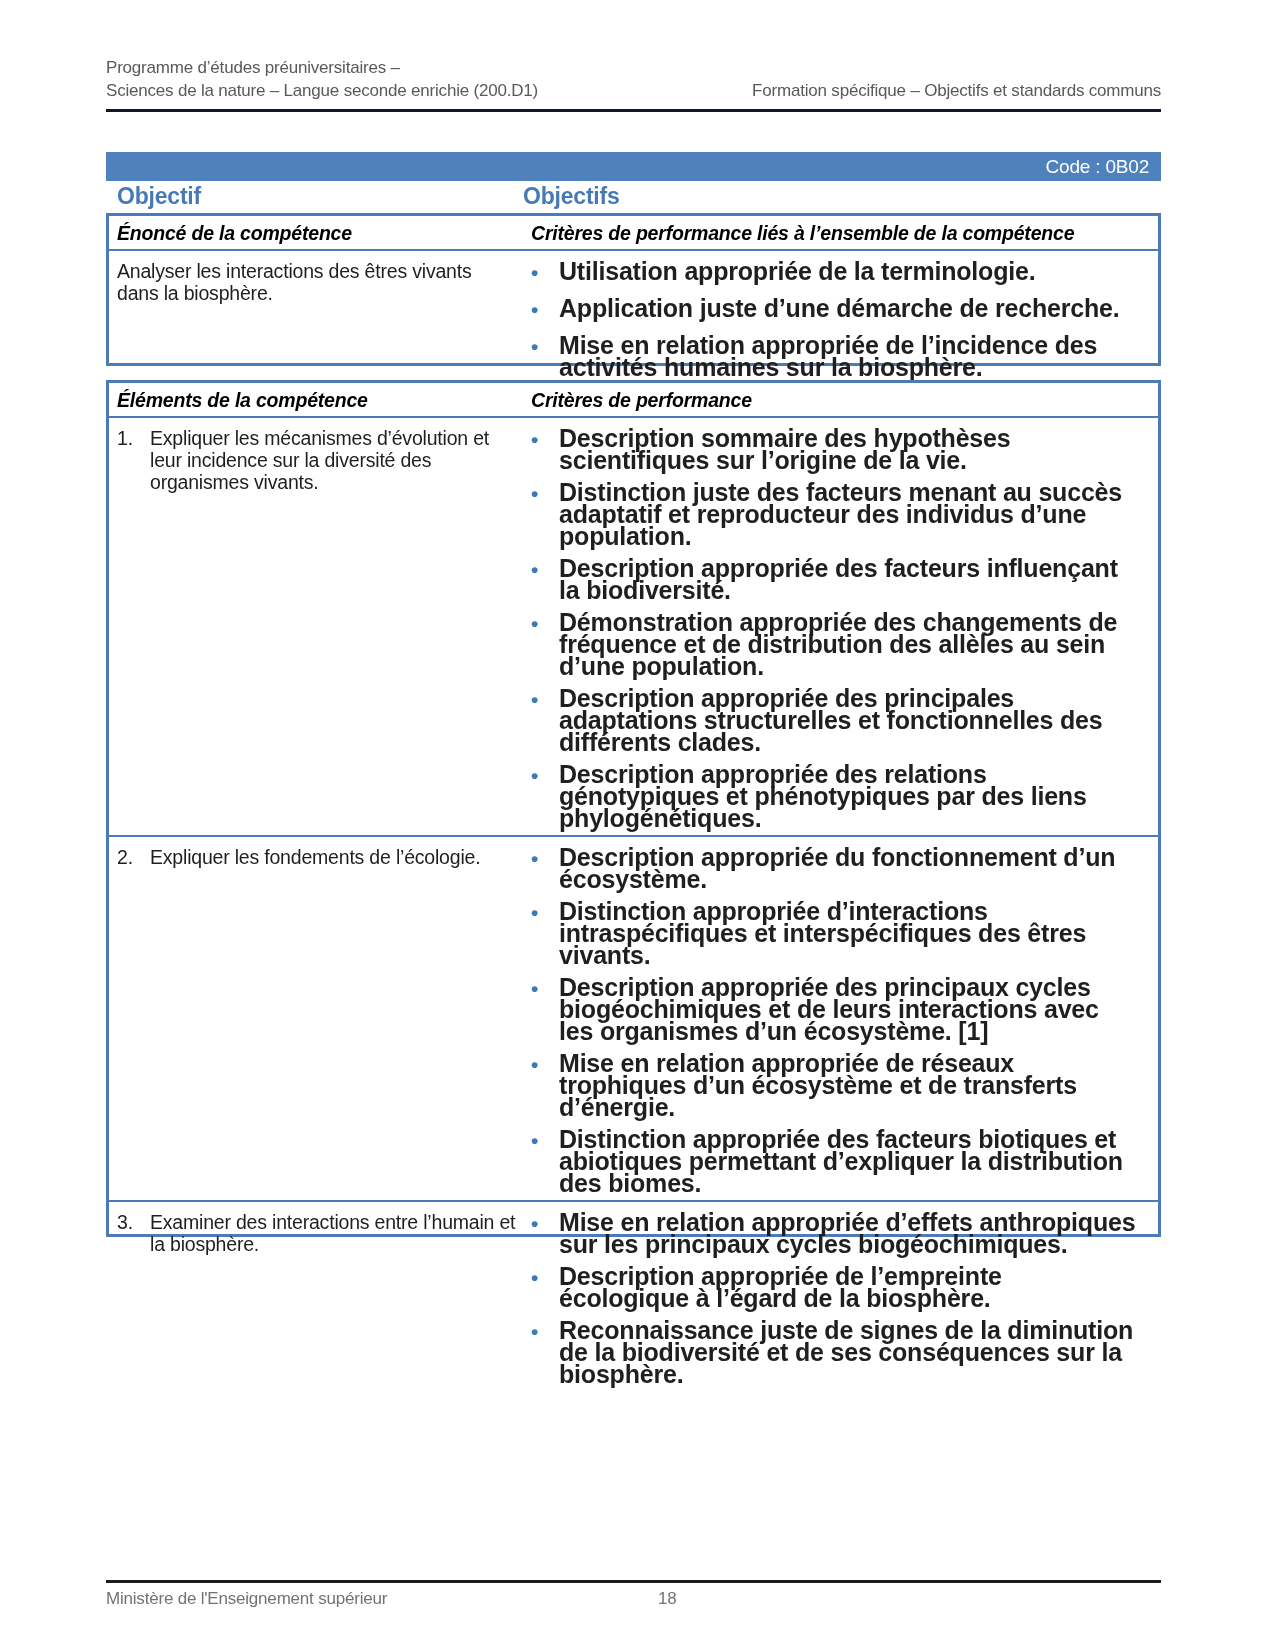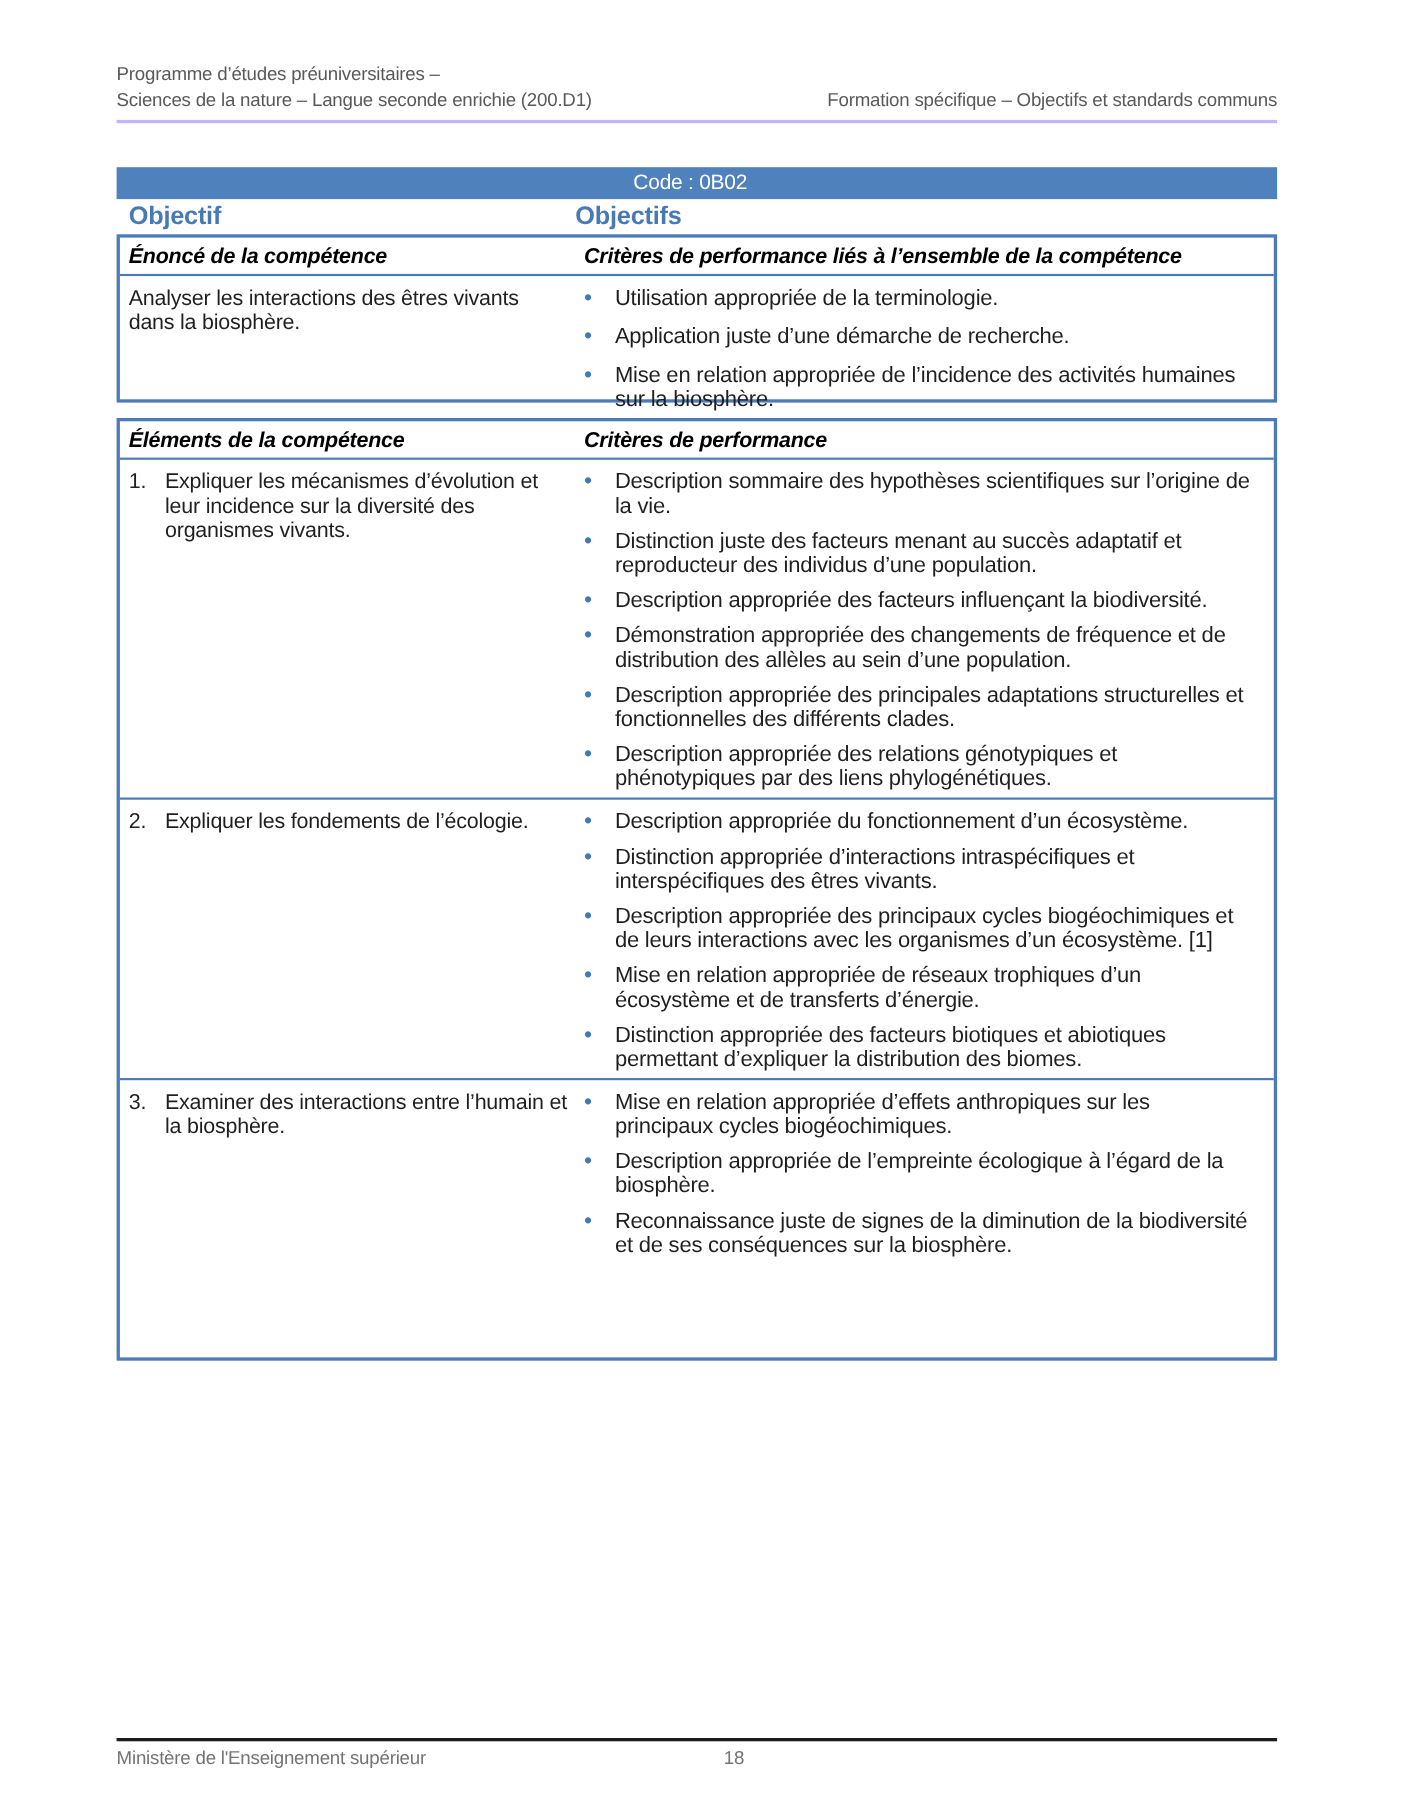--- a/index.html
+++ b/index.html
@@ -5,30 +5,30 @@
   html,body{margin:0;padding:0;background:#ffffff;}
   .page{
     position:relative;width:1275px;height:1650px;background:#ffffff;
     font-family:"Liberation Sans",sans-serif;color:#1f1f1f;
     letter-spacing:-0.2px;overflow:hidden;
   }
   
   .page-header{
     position:absolute;top:56px;left:106px;width:1055px;
     display:flex;justify-content:space-between;align-items:flex-end;
-    border-bottom:3px solid #c4b5fd;padding-bottom:7px;
+    border-bottom:3px solid #0f172a;padding-bottom:7px;
     font-size:17px;line-height:23px;color:#595959;
   }
   .page-header .hl div{white-space:nowrap;}
   .page-header .hr{white-space:nowrap;}
   
   .code-banner{
     position:absolute;top:152px;left:106px;width:1055px;height:29px;
     background:#4f81bd;color:#ffffff;font-size:19px;line-height:29px;
-    text-align:center;box-sizing:border-box;padding-right:12px;
+    text-align:right;box-sizing:border-box;padding-right:12px;
   }
   
   .col-heads{position:absolute;top:183px;left:106px;width:1055px;height:28px;}
   .col-heads span{
     position:absolute;font-size:23px;font-weight:bold;color:#4779b5;white-space:nowrap;
   }
   .col-heads .h-obj{left:11px;}
   .col-heads .h-std{left:417px;}
   
   .tbl{
@@ -45,21 +45,21 @@
   .thead .cell{
     font-size:19.5px;font-weight:bold;color:#000;
     padding:5px 8px 4px 8px;white-space:nowrap;line-height:24px;
   }
   .trow{
     display:grid;grid-template-columns:414px 1fr;
     box-sizing:border-box;
   }
   .trow + .trow{border-top:2px solid #4c7cb8;}
   .cell-l{padding:9px 4px 6px 8px;font-size:19.5px;line-height:22px;}
-  .cell-r{padding:9px 12px 6px 3px;font-size:20px;line-height:22px;}
+  .cell-r{padding:9px 12px 6px 3px;font-size:25px;line-height:22px;font-weight:bold;}
   .statement{width:380px;}
   .numbered{display:flex;}
   .numbered .num{width:33px;flex:0 0 33px;}
   .numbered .etxt{width:373px;}
   ul.crit{margin:0;padding:0;list-style:none;}
   ul.crit li{display:flex;margin:0 0 10px 0;}
   .tbl1 ul.crit li{margin-bottom:13px;}
   ul.crit li:last-child{margin-bottom:0;}
   .blt{flex:0 0 33px;width:33px;padding-left:5px;box-sizing:border-box;}
   .blt::before{content:"\2022";color:#3e79b8;font-size:21px;}

